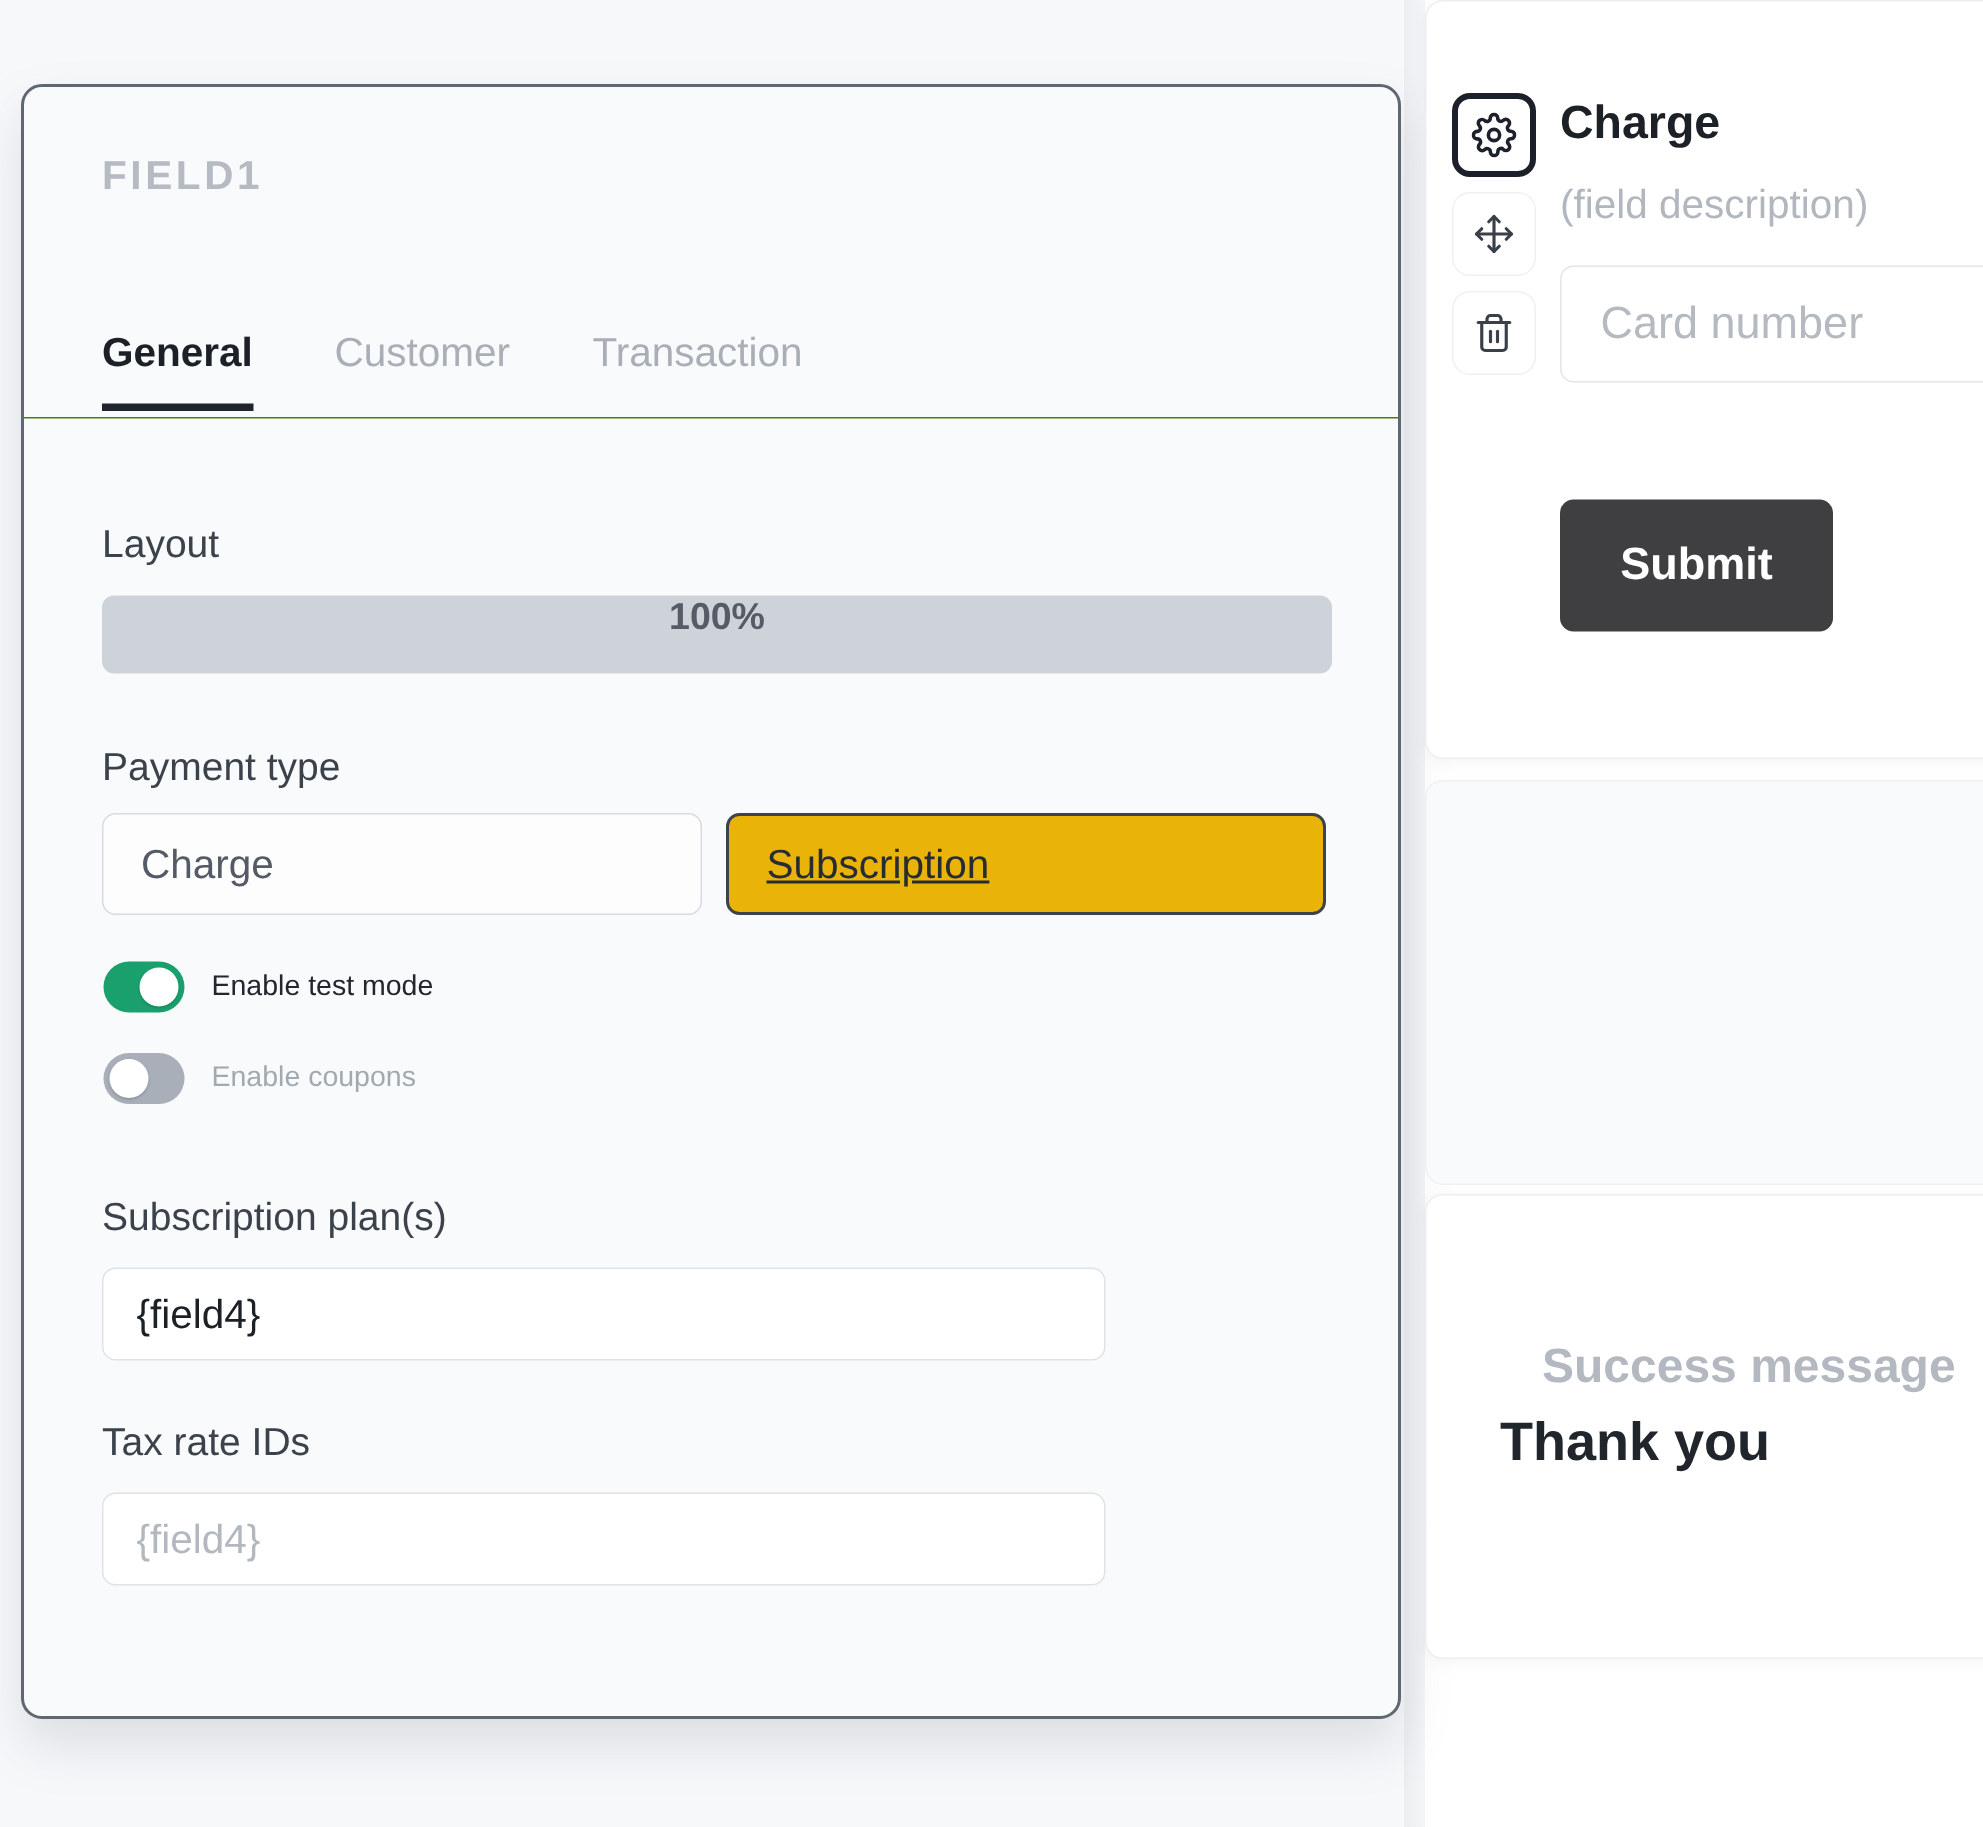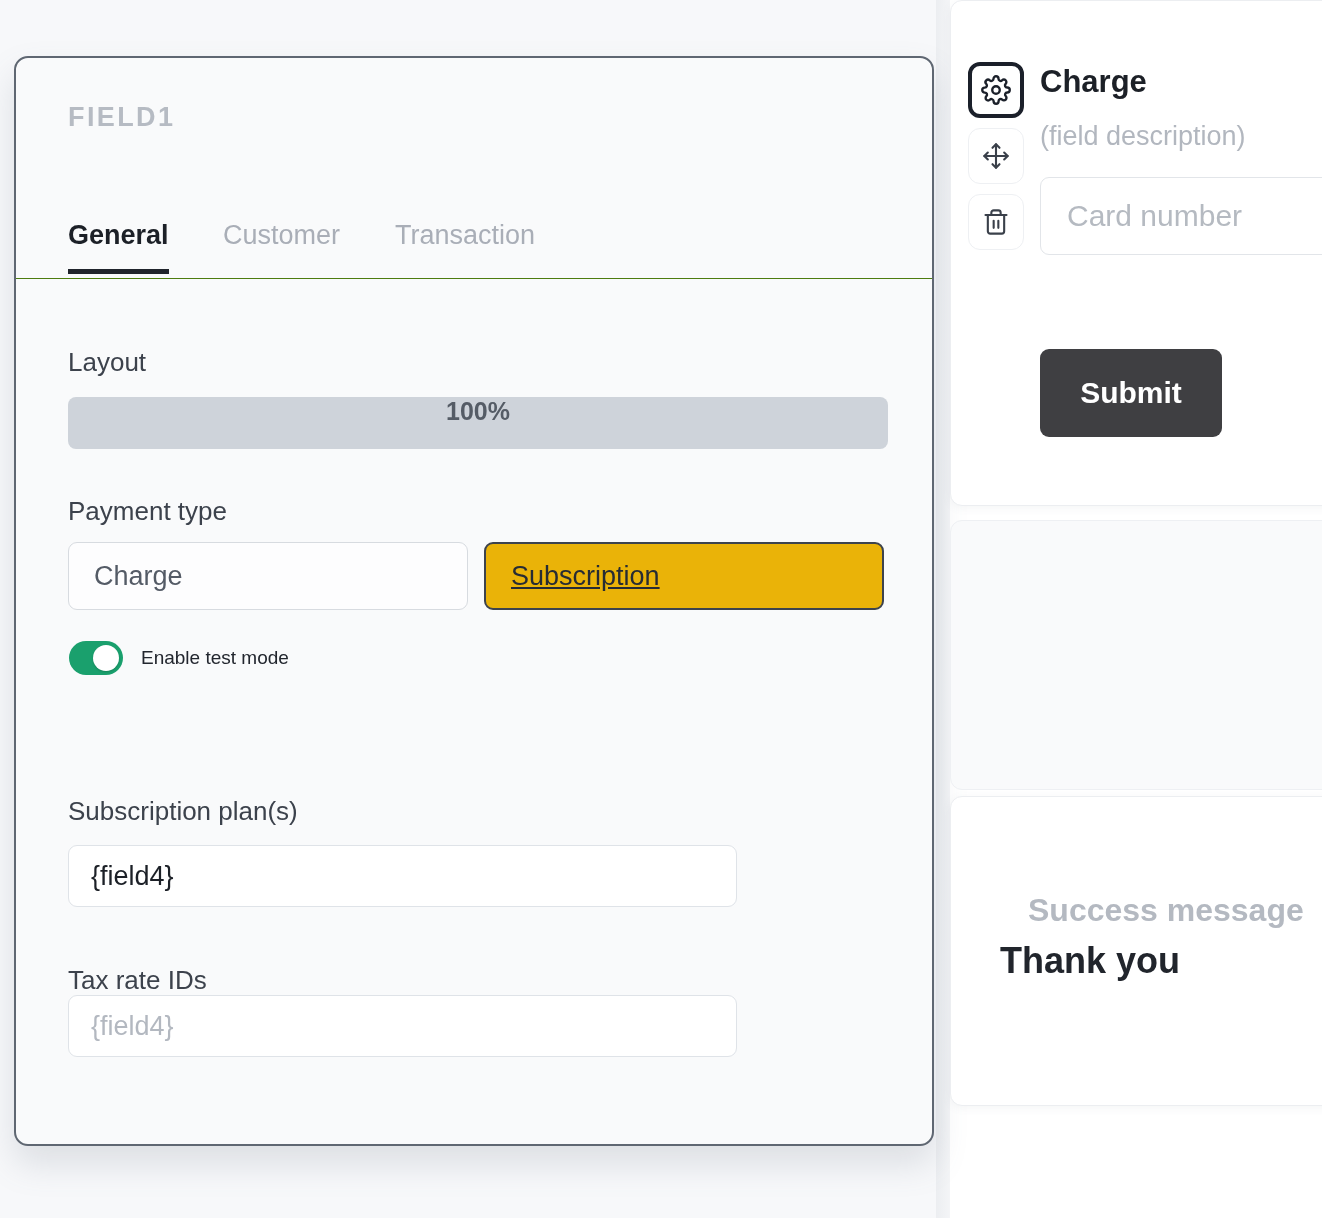--- a/index.html
+++ b/index.html
@@ -92,21 +92,21 @@
 
   
   .label {
     position: absolute;
     font-size: 26px;
     color: #3c424c;
   }
   #label-layout { left: 52px; top: 289px; }
   #label-payment-type { left: 52px; top: 438px; }
   #label-plans { left: 52px; top: 738px; }
-  #label-tax { left: 52px; top: 888px; margin-top: 19px; }
+  #label-tax { left: 52px; top: 888px; }
 
   #layout-slider {
     position: absolute;
     left: 52px;
     top: 339px;
     width: 820px;
     height: 52px;
     background: #ced3da;
     border-radius: 8px;
     display: flex;
@@ -312,21 +312,20 @@
     left: 1040px;
     top: 333px;
     width: 182px;
     height: 88px;
     background: #3f3f42;
     border-radius: 9px;
     display: flex;
     align-items: center;
     justify-content: center;
     cursor: pointer;
-    margin-top: 16px;
   }
   #submit-button span {
     color: #ffffff;
     font-size: 30px;
     font-weight: 600;
   }
 
   
   #success-eyebrow {
     position: absolute;
@@ -378,20 +377,26 @@
     <span>Subscription</span>
   </div>
 
   <div class="toggle-row" id="row-test-mode">
     <div class="switch on">
       <div class="knob"></div>
     </div>
     <div class="toggle-label" id="label-test-mode">Enable test mode</div>
   </div>
 
+  <div class="toggle-row" id="row-coupons">
+    <div class="switch off">
+      <div class="knob"></div>
+    </div>
+    <div class="toggle-label" id="label-coupons">Enable coupons</div>
+  </div>
 
   <div class="label" id="label-plans">Subscription plan(s)</div>
   <div class="text-input" id="input-plans">
     <span>{field4}</span>
   </div>
 
   <div class="label" id="label-tax">Tax rate IDs</div>
   <div class="text-input" id="input-tax">
     <span>{field4}</span>
   </div>

